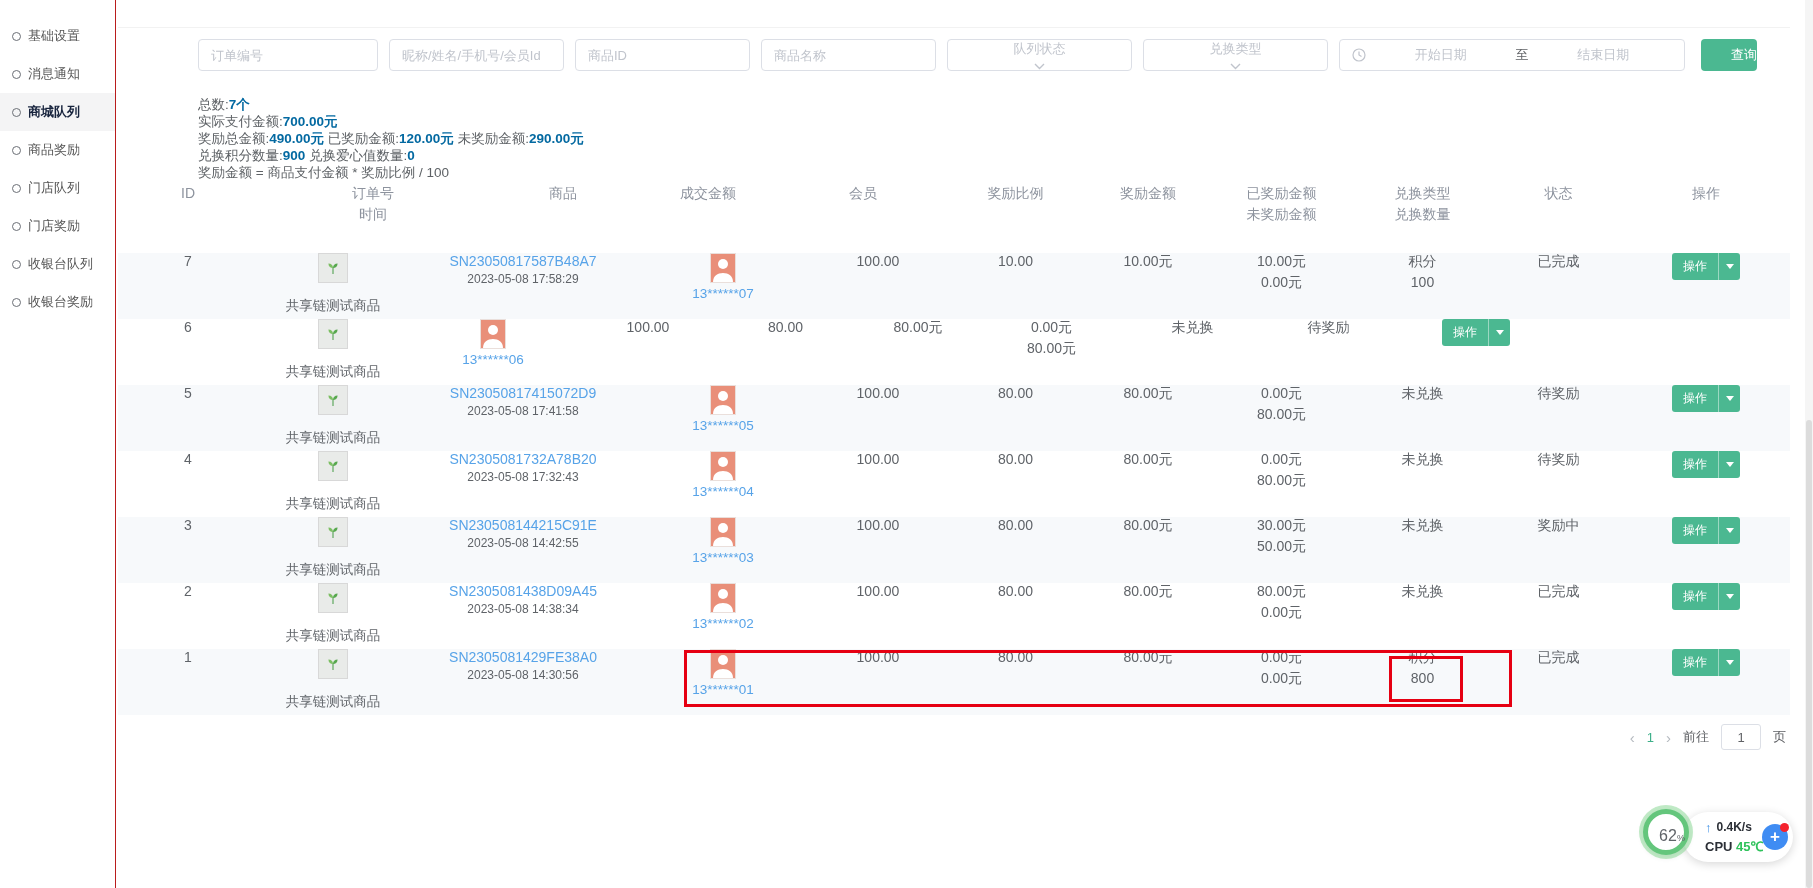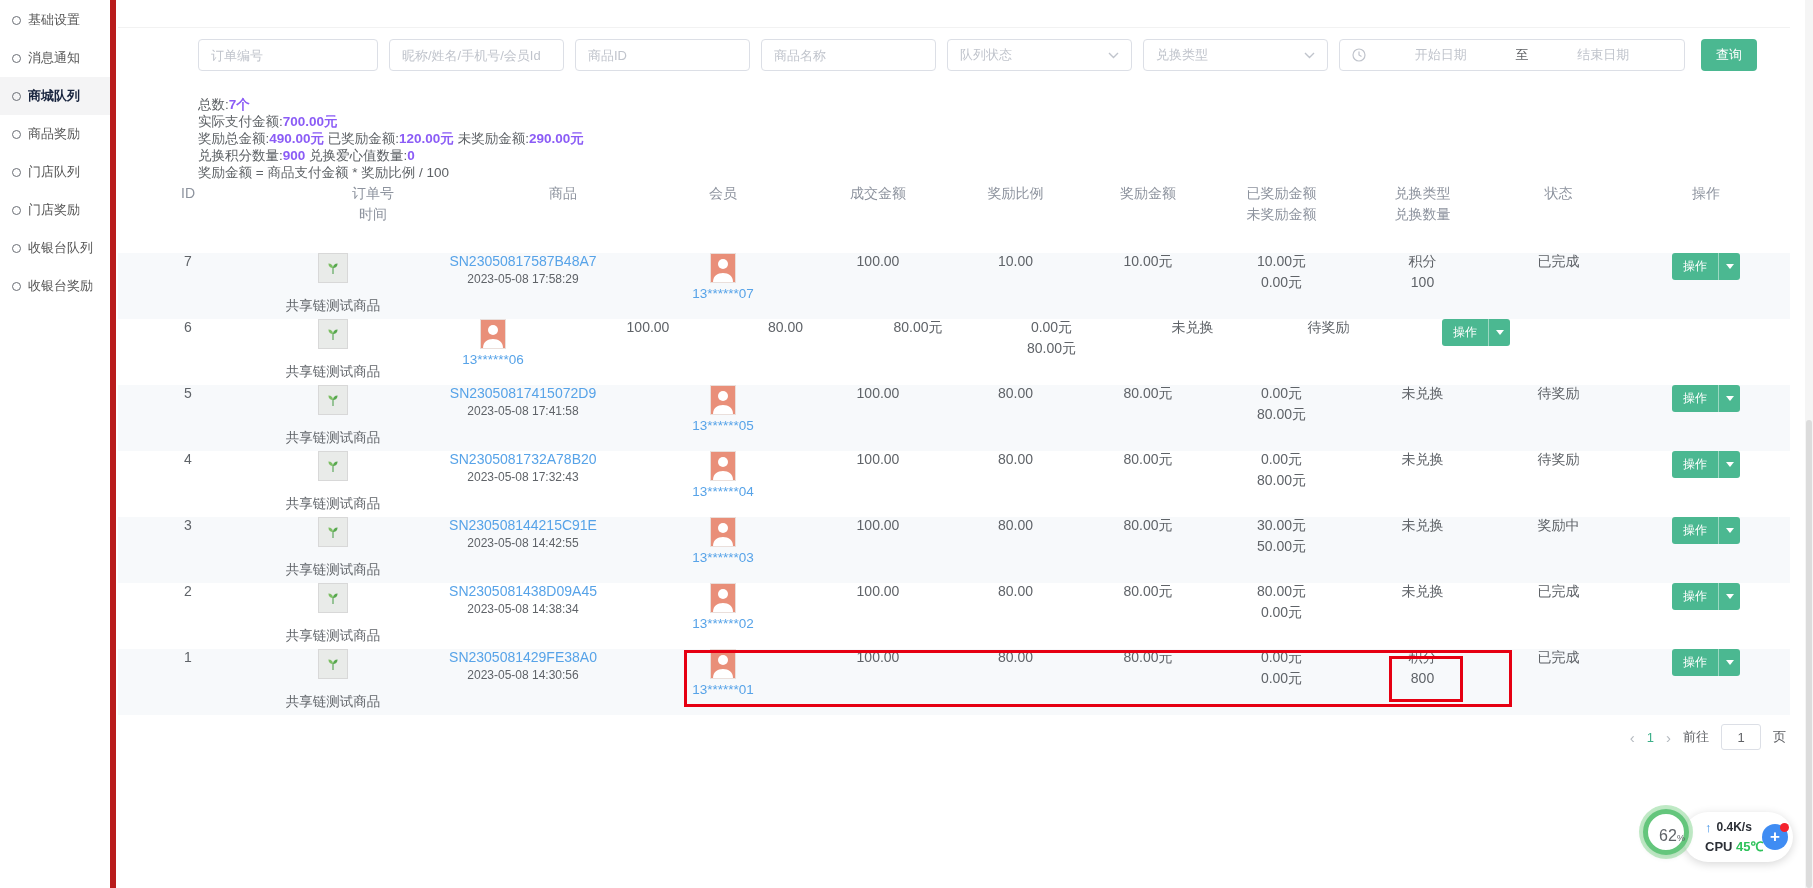--- a/index.html
+++ b/index.html
@@ -3,48 +3,48 @@
 <meta charset="utf-8">
 <style>
   * { margin:0; padding:0; box-sizing:border-box; }
   html,body { width:1813px; height:888px; }
   body {
     position:relative; background:#fff; overflow:hidden;
     font-family:"Liberation Sans", sans-serif; color:#606266;
   }
   
   .sidebar { position:absolute; left:0; top:0; width:116px; height:888px;
-    background:#fff; border-right:6px solid #b91c1c; padding-top:1px; }
+    background:#fff; border-right:1px solid #b91c1c; padding-top:17px; }
   .side-item { height:38px; display:flex; align-items:center; gap:7px;
     padding-left:12px; font-size:13px; color:#555; cursor:pointer; white-space:nowrap; }
   .side-item .dot { width:9px; height:9px; border:1.5px solid #6b6f76; border-radius:50%; flex:none; }
   .side-item.active { background:#f4f4f5; color:#17233d; font-weight:bold; }
   
   .main { position:absolute; left:118px; top:0; width:1672px; }
   .divider { height:1px; background:#f2f2f2; margin-top:27px; }
   
   .filters { display:flex; align-items:center; gap:11px; margin:11px 0 0 80px; }
   .inp { height:32px; border:1px solid #dcdfe6; border-radius:4px; padding:0 12px;
     font-size:13px; color:#606266; background:#fff; outline:none; }
   .inp::placeholder { color:#c0c4cc; }
   .w-order{width:180px}.w-nick{width:175px}.w-gid{width:175px}.w-gname{width:175px}
   .select { width:185px; height:32px; border:1px solid #dcdfe6; border-radius:4px;
     display:flex; align-items:center; justify-content:space-between; padding:0 12px;
-    color:#c0c4cc; font-size:13px; cursor:pointer; background:#fff; }
+    color:#c0c4cc; font-size:13px; cursor:pointer; background:#fff;flex-direction:column; }
   .daterange { width:346px; height:32px; border:1px solid #dcdfe6; border-radius:4px;
     display:flex; align-items:center; gap:6px; padding:0 12px; color:#c0c4cc;
     font-size:13px; background:#fff; cursor:pointer; }
   .daterange .dr-part { flex:1; text-align:center; }
   .daterange .to { color:#606266; flex:none; }
   .search-btn { width:56px; height:32px; margin-left:5px; border:none; border-radius:4px;
     background:#4bb891; color:#fff; font-size:13px; cursor:pointer;
-    font-family:"Liberation Sans", sans-serif; }
+    font-family:"Liberation Sans", sans-serif;text-align:right; }
   
   .summary { margin:25px 0 0 80px; font-size:13.5px; color:#5e6266; line-height:17px; }
-  .summary b { color:#8b5cf6; }
+  .summary b { color:#0369a1; }
   
   .table { margin-top:4px; }
   .thead, .trow { display:flex; align-items:flex-start; width:1672px; }
   .thead { height:68px; color:#8d939e; font-size:14px; }
   .trow { height:66px; font-size:14px; color:#5f6368; }
   .trow.striped { background:#f7f9fb; }
   .cell { display:flex; flex-direction:column; align-items:center; justify-content:center;
     gap:3px; text-align:center; overflow:hidden; }
   .c0{width:140px}.c1{width:150px}.c2{width:230px}.c3{width:170px}.c4{width:140px}
   .c5{width:135px}.c6{width:130px}.c7{width:137px}.c8{width:145px}.c9{width:127px}.c10{width:168px}
@@ -184,25 +184,25 @@
         <div class="cell c0">
           <span>ID</span>
         </div>
         <div class="cell c2">
           <span>订单号</span>
           <span>时间</span>
         </div>
         <div class="cell c1">
           <span>商品</span>
         </div>
+        <div class="cell c4">
+          <span>成交金额</span>
+        </div>
         <div class="cell c3">
           <span>会员</span>
-        </div>
-        <div class="cell c4">
-          <span>成交金额</span>
         </div>
         <div class="cell c5">
           <span>奖励比例</span>
         </div>
         <div class="cell c6">
           <span>奖励金额</span>
         </div>
         <div class="cell c7">
           <span>已奖励金额</span>
           <span>未奖励金额</span>

